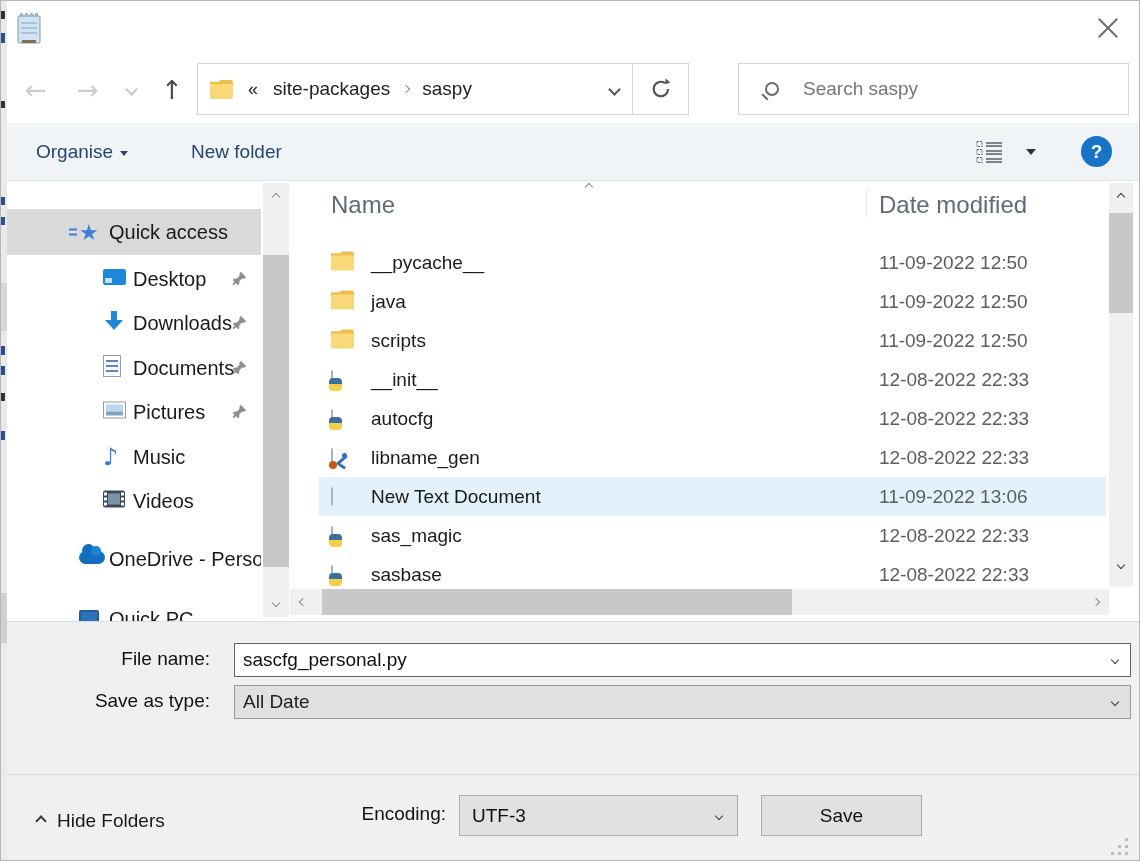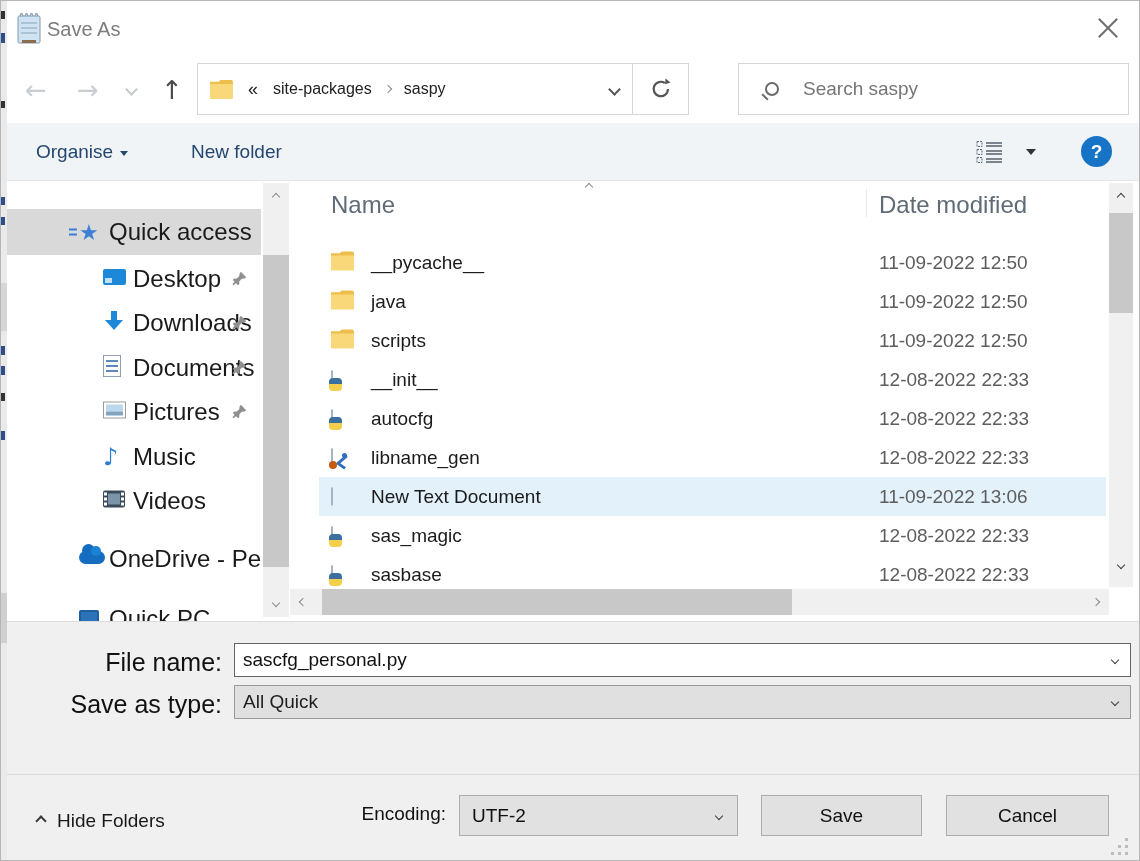--- a/index.html
+++ b/index.html
@@ -31,41 +31,41 @@
   .navglyph{font-size:26px;line-height:66px;color:#c9cdd2}
   .navglyph.en{color:#4a4a4a}
   #addressbar{left:196px;top:6px;width:492px;height:52px;border:1px solid #d6d6d6;background:#fff;display:flex;align-items:center}
   #addr-content{flex:1;display:flex;align-items:center;height:100%}
   #addr-chev-btn{width:36px;height:100%;display:flex;align-items:center;justify-content:center}
   #addr-refresh{width:56px;height:100%;border-left:1px solid #d6d6d6;display:flex;align-items:center;justify-content:center}
   #searchbox{left:737px;top:6px;width:391px;height:52px;border:1px solid #d6d6d6;background:#fff;display:flex;align-items:center}
   .mag{position:relative;width:14px;height:14px;border:2px solid #6b6b6b;border-radius:50%;margin-left:26px}
   .mag::after{content:"";position:absolute;left:-6px;top:12px;width:8px;height:2px;background:#6b6b6b;transform:rotate(45deg)}
   #search-ph{margin-left:24px;font-size:19px;color:#767676}
-  .crumb{font-size:16px;color:#222}
+  .crumb{font-size:19px;color:#222}
 
   
   .icon-folder{position:relative;width:23px;height:19px;display:inline-block}
   .icon-folder .back{position:absolute;left:0;top:0;width:23px;height:19px;background:#eebe4d;border-radius:2px;clip-path:polygon(0 12%,38% 12%,48% 0,48% 0,100% 0,100% 100%,0 100%)}
   .icon-folder .front{position:absolute;left:0;top:4px;width:23px;height:15px;background:#f9d879;border-radius:1px}
 
   
   #toolbar{left:0;top:122px;width:1140px;height:58px;background:#f1f4f7;border-bottom:1px solid #e4e4e4}
   .tb-text{font-size:19px;color:#24476f;line-height:57px}
   .caret-down{display:inline-block;width:0;height:0;border-left:5px solid transparent;border-right:5px solid transparent;border-top:6px solid #24476f;vertical-align:middle;margin-left:7px}
   .caret-down.dark{border-top-color:#333}
   #help-btn{left:1080px;top:13px;width:31px;height:31px;border-radius:50%;background:#1673c6;color:#fff;font-size:19px;font-weight:bold;text-align:center;line-height:31px}
 
   
   #main{left:0;top:180px;width:1140px;height:440px;background:#fff;overflow:hidden}
   
   #sidebar{left:0;top:0;width:260px;height:440px;overflow:hidden}
   .side-item{position:absolute;left:0;width:260px;height:44px;cursor:pointer;white-space:nowrap}
   .side-item.selected{background:#d9d9d9}
-  .side-label{position:absolute;font-size:24px;color:#1a1a1a;top:50%;transform:translateY(-50%)}
+  .side-label{position:absolute;font-size:20px;color:#1a1a1a;top:50%;transform:translateY(-50%)}
   .side-icon{position:absolute;top:50%;transform:translateY(-50%)}
   .pin{position:absolute;left:230px;top:50%;transform:translateY(-50%);width:16px;height:16px}
 
   
   .sb-track{background:#f0f0f0;position:absolute}
   .sb-thumb{background:#c8c8c8;position:absolute}
   .sb-btn{position:absolute;display:flex;align-items:center;justify-content:center}
 
   
   #filelist{left:288px;top:0;width:820px;height:440px}
@@ -109,21 +109,21 @@
   .si-video{width:22px;height:17px;background:#3a4a5a;border-radius:2px}
   .si-video .hole{position:absolute;width:3px;height:3px;background:#fff}
   .si-video .mid{position:absolute;left:5px;top:3px;width:12px;height:11px;background:#7b94a8}
   .si-cloud{width:26px;height:13px;background:#156dbf;border-radius:7px}
   .si-cloud::before{content:"";position:absolute;left:3px;top:-7px;width:13px;height:13px;border-radius:50%;background:#156dbf}
   .si-cloud::after{content:"";position:absolute;left:12px;top:-5px;width:10px;height:10px;border-radius:50%;background:#1b82d4}
   .si-pc{width:20px;height:14px;background:#2c72b8;border:2px solid #1f5f9e;border-radius:2px}
 
   
   #formsec{left:0;top:620px;width:1140px;height:153px;background:#f0f0f0;border-top:1px solid #dcdcdc}
-  .fld-label{position:absolute;font-size:25px;color:#111;text-align:right;width:200px;left:21px}
+  .fld-label{position:absolute;font-size:19px;color:#111;text-align:right;width:200px;left:9px}
   .combo{position:absolute;left:233px;width:897px;height:34px;display:flex;align-items:center}
   .combo .val{flex:1;font-size:19px;padding-left:8px;white-space:nowrap;overflow:hidden}
   .combo .dd{width:30px;display:flex;justify-content:center}
   #fname-combo{top:21px;background:#fff;border:1px solid #646464}
   #fname-combo input{flex:1;border:0;outline:none;font-size:19px;padding-left:8px;font-family:"Liberation Sans",sans-serif;background:transparent;color:#111}
   #ftype-combo{top:63px;background:#e0e0e0;border:1px solid #999}
 
   
   #footer{left:0;top:773px;width:1140px;height:88px;background:#f0f0f0;border-top:1px solid #dcdcdc}
   #hide-folders{left:36px;top:33px;height:26px;display:flex;align-items:center;cursor:pointer}
@@ -161,21 +161,20 @@
 
 <div class="abs" id="titlebar">
   <svg class="abs" style="left:14px;top:9px" width="28" height="36" viewBox="0 0 28 36">
     <rect x="3" y="6" width="22" height="27" rx="1.5" fill="#cfe3f2" stroke="#7e9ab0"></rect>
     <rect x="7" y="30" width="14" height="3" fill="#8a6d4f"></rect>
     <line x1="6" y1="13" x2="22" y2="13" stroke="#9fb8cc" stroke-width="1.5"></line>
     <line x1="6" y1="18" x2="22" y2="18" stroke="#9fb8cc" stroke-width="1.5"></line>
     <line x1="6" y1="23" x2="22" y2="23" stroke="#9fb8cc" stroke-width="1.5"></line>
     <path d="M5 6 q1.5-5 3 0 M10 6 q1.5-5 3 0 M15 6 q1.5-5 3 0 M20 6 q1.5-5 3 0" fill="none" stroke="#8aa0b4" stroke-width="1.3"></path>
   </svg>
-  <div class="abs" id="title-text">Save As</div>
   <div class="abs" id="close-btn">
     <div class="bar b1"></div>
       <div class="bar b2"></div>
   </div>
 </div>
 
 <div class="abs" id="navbar">
   <span class="abs glyph navglyph" style="left:24px">←</span>
   <span class="abs glyph navglyph" style="left:76px">→</span>
   <span class="abs chev dis" style="left:126px;top:28px"></span>
@@ -394,44 +393,41 @@
 <div class="abs" id="formsec">
   <div class="fld-label" style="top:26px">File name:</div>
   <div class="combo" id="fname-combo">
     <input type="text" value="sascfg_personal.py" style="">
     <span class="dd">
         <span class="chev sm dark"></span>
       </span>
   </div>
   <div class="fld-label" style="top:68px">Save as type:</div>
   <div class="combo" id="ftype-combo">
-    <span class="val">All Quick</span>
+    <span class="val">All Date</span>
     <span class="dd">
         <span class="chev sm dark"></span>
       </span>
   </div>
 </div>
 
 <div class="abs" id="footer">
   <div class="abs" id="hide-folders">
     <span class="chev up dark" style="width:8px;height:8px"></span>
     <span class="lbl">Hide Folders</span>
   </div>
   <div class="abs" id="encoding-label">Encoding:</div>
   <div class="fbtn" id="encoding-combo">
-    <span class="val">UTF-2</span>
+    <span class="val">UTF-3</span>
     <span class="dd">
         <span class="chev sm dark"></span>
       </span>
   </div>
   <div class="fbtn" id="save-btn">
       <span>Save</span>
-    </div>
-  <div class="fbtn" id="cancel-btn">
-      <span>Cancel</span>
     </div>
   <div class="abs" id="grip">
     <i style="left:14px;top:0"></i>
     <i style="left:7px;top:7px"></i>
       <i style="left:14px;top:7px"></i>
     <i style="left:0;top:14px"></i>
       <i style="left:7px;top:14px"></i>
       <i style="left:14px;top:14px"></i>
   </div>
 </div>

